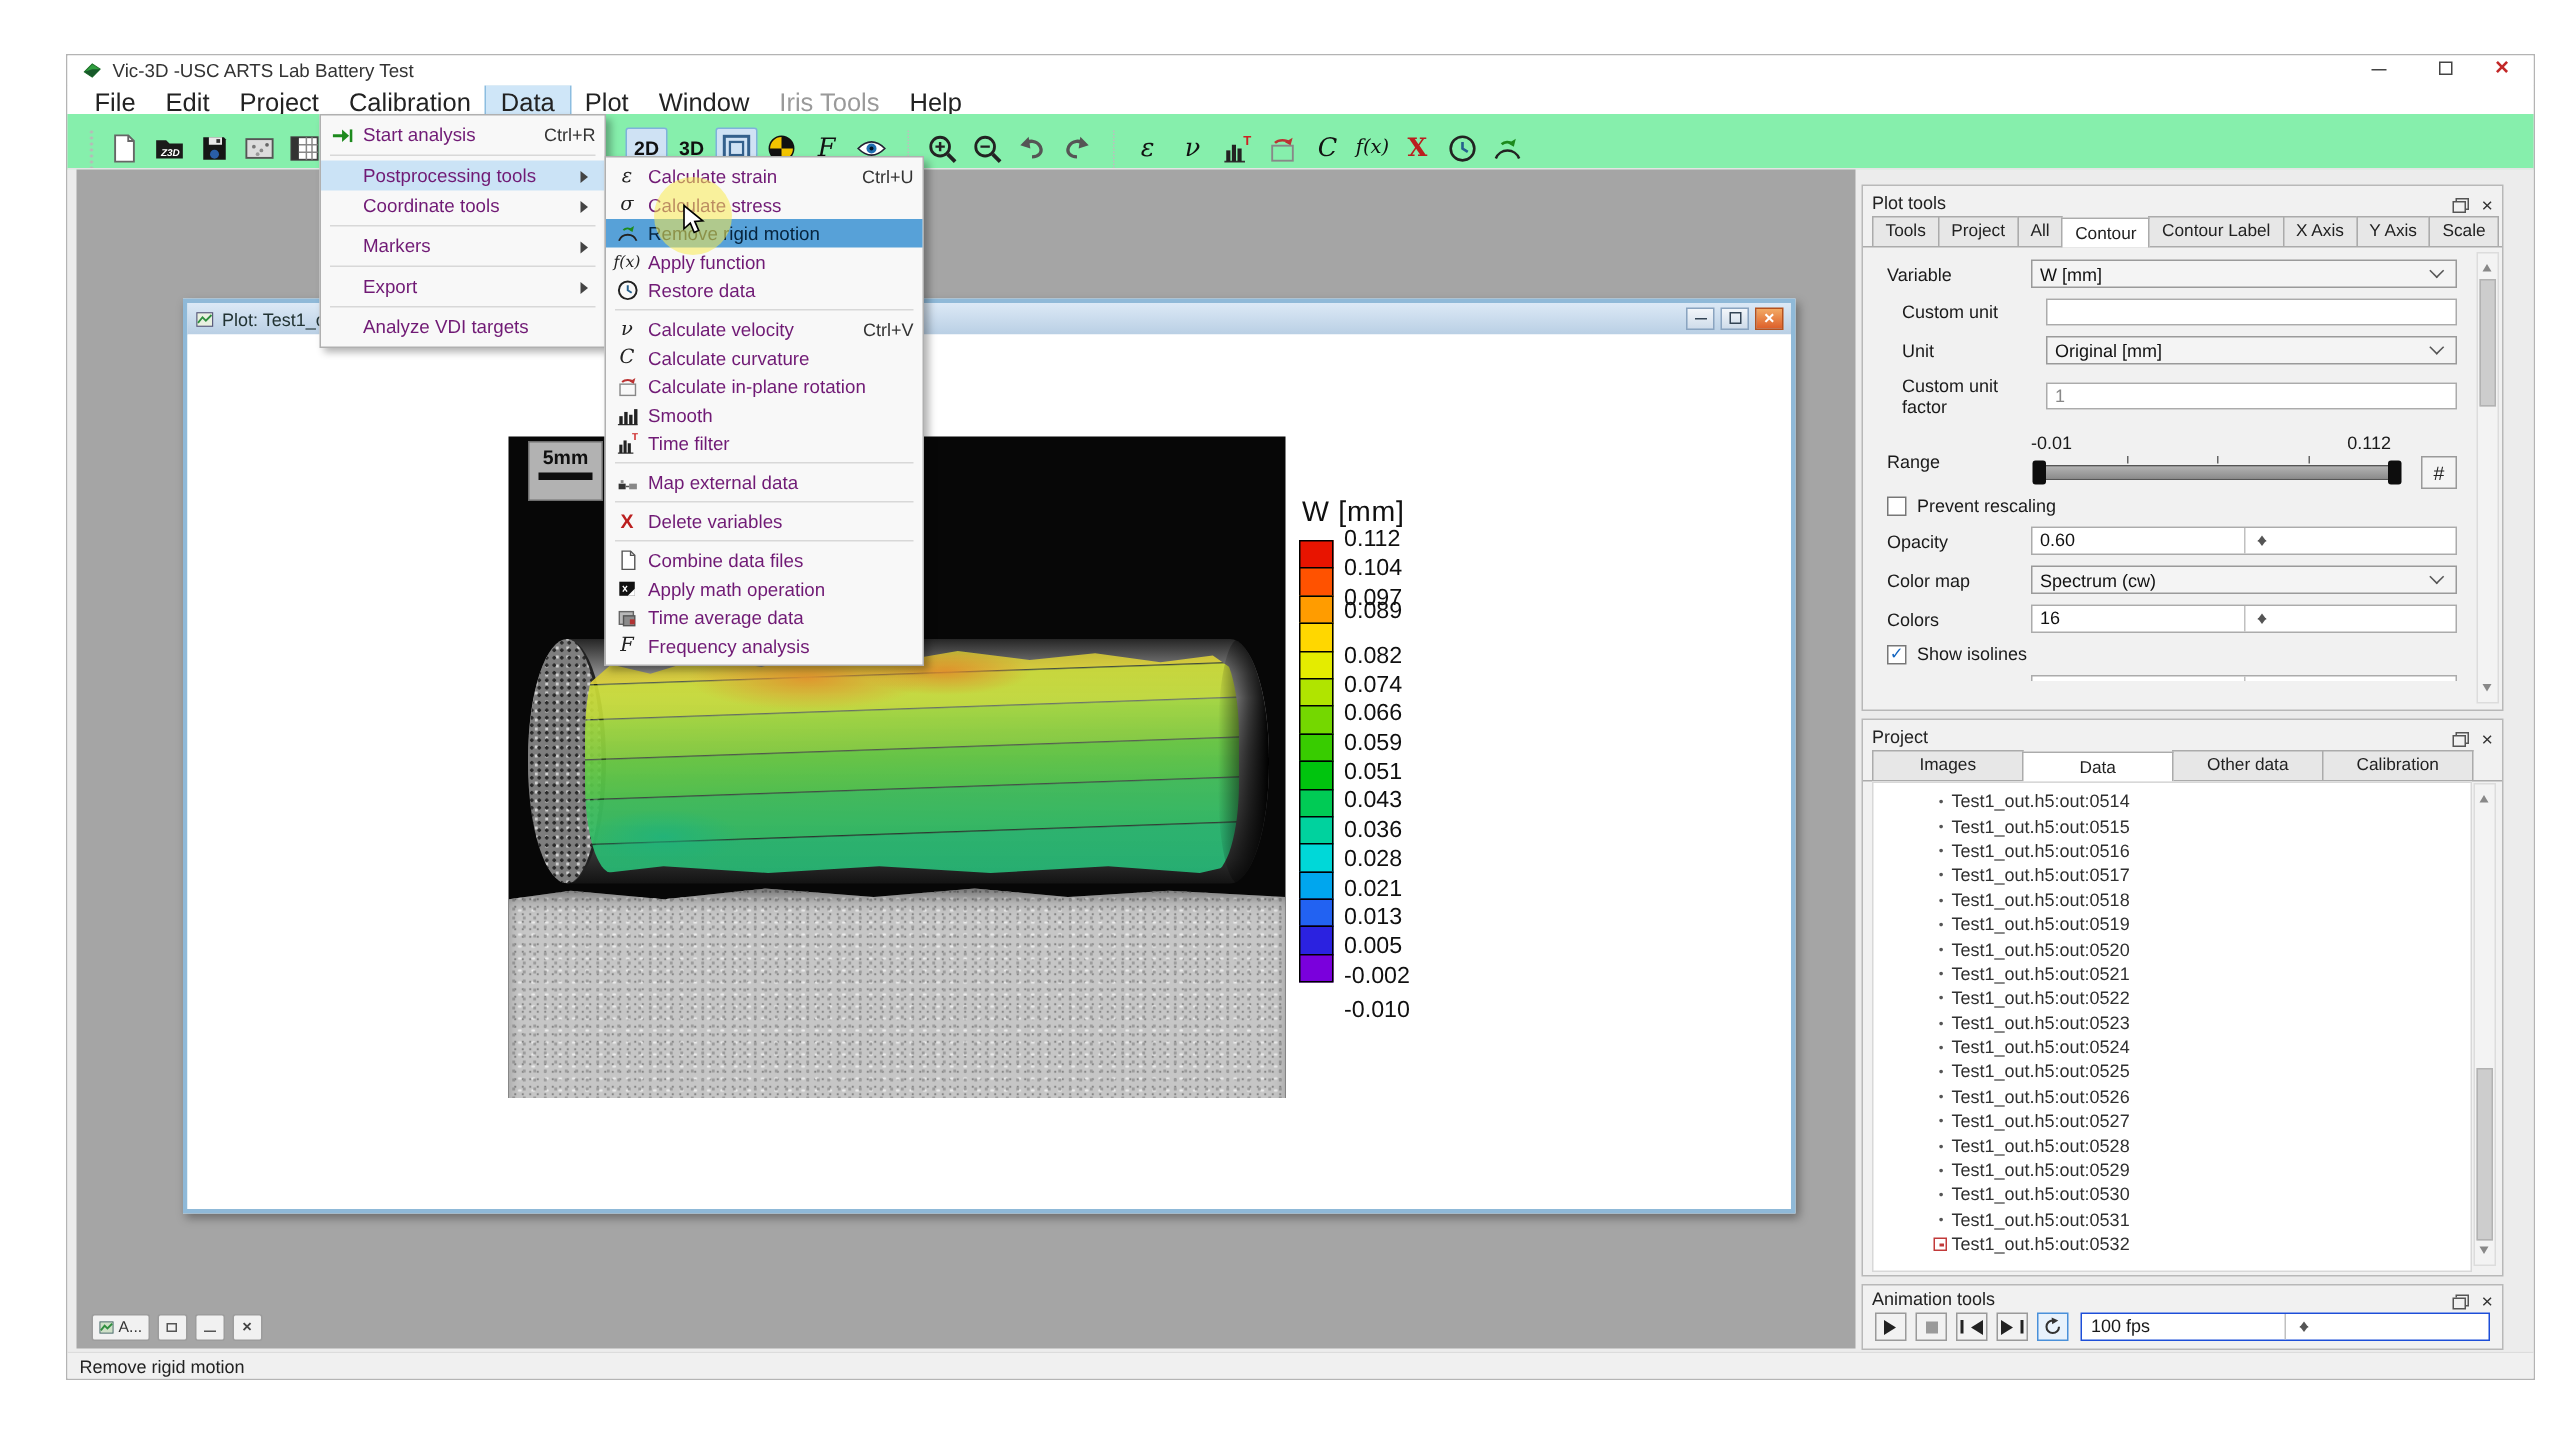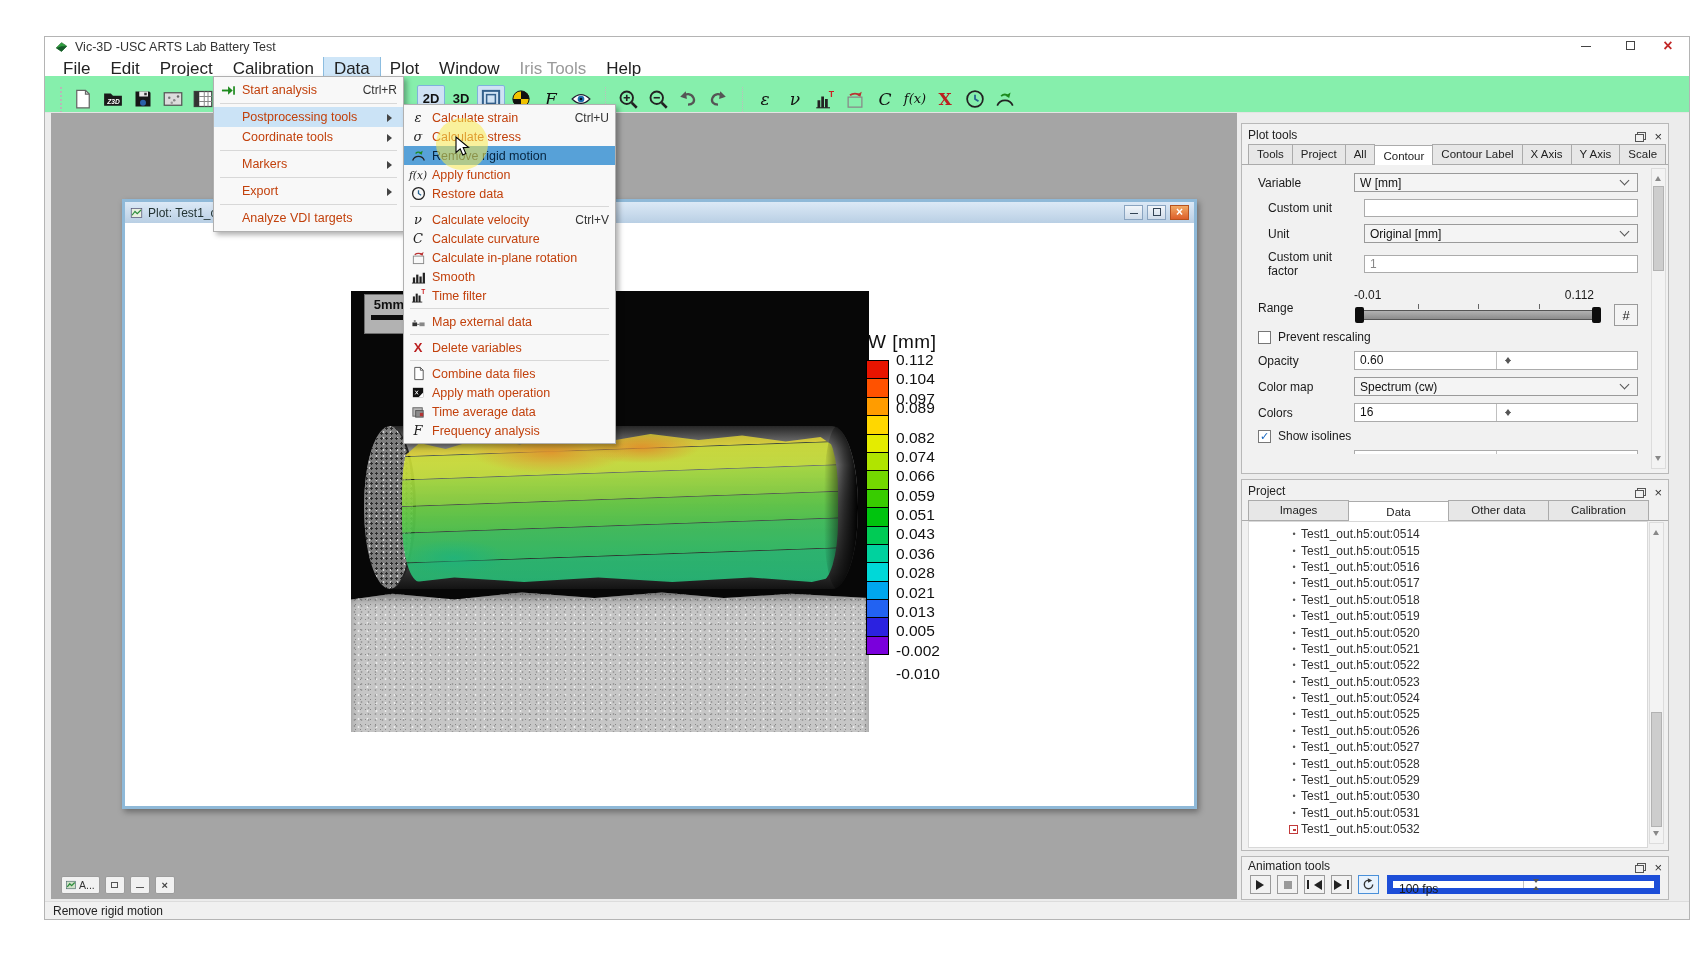--- a/index.html
+++ b/index.html
@@ -43,21 +43,21 @@
   .pw-title { height:21px; background:linear-gradient(#dce9f6,#b9cfe4); display:flex; align-items:center; padding:0 5px; }
   .pw-title svg.pwicon { width:13px; height:12px; margin-right:5px; }
   .pw-ttl { font-size:12px; color:#233; flex:1; white-space:nowrap; overflow:hidden; }
   .pw-btn { width:19px; height:15px; margin-left:4px; border:1px solid #8aa4c0; background:linear-gradient(#f2f6fa,#cfdcea); text-align:center; line-height:12px; font-size:11px; color:#345; }
   .pw-btn.min i { display:inline-block; width:8px; border-bottom:1.5px solid #345; margin-bottom:2px; }
   .pw-btn.max i { display:inline-block; width:8px; height:8px; border:1.3px solid #345; margin-top:2px; }
   .pw-btn.close { background:linear-gradient(#f2a964,#dd5f2a); border-color:#b5521f; color:#fff; font-weight:bold; font-size:12px; line-height:13px; }
   .pw-content { position:relative; width:100%; height:583px; background:#fff; }
 
   
-  .photo { position:absolute; left:214px; top:68px; width:518px; height:441px; background:#070707; overflow:hidden;margin-left:12px; }
+  .photo { position:absolute; left:214px; top:68px; width:518px; height:441px; background:#070707; overflow:hidden; }
   .scalebox { position:absolute; left:13px; top:3px; width:50px; height:40px; background:#b2b2b2; border:1px solid #6e6e6e; text-align:center; }
   .scalebox span { font-size:13px; font-weight:bold; color:#101010; line-height:20px; }
   .scalebox i.bar { display:block; width:36px; height:5px; background:#0d0d0d; margin:0 auto; }
   .battery { position:absolute; left:13px; top:135px; width:494px; height:163px; border-radius:26px / 80px;
     background:linear-gradient(180deg,#262626 0%,#8a8a8a 14%,#b2b2b2 24%,#7c7c7c 46%,#565656 70%,#2e2e2e 90%,#131313 100%); overflow:hidden; }
   .cap { position:absolute; left:0; top:0; width:52px; height:100%; border-radius:50%; background-color:#7e7e7e;
     background-image:radial-gradient(#2a2a2a 1px, transparent 1.2px),radial-gradient(#cfcfcf 1px, transparent 1.2px);
     background-size:5px 5px,7px 6px; background-position:0 0,2px 3px; border-right:3px solid #222; }
   .endcap { position:absolute; right:0; top:0; width:34px; height:100%; border-radius:40%; background:linear-gradient(90deg,rgba(0,0,0,0) 0%,rgba(0,0,0,.65) 60%,#000 100%); }
   .overlay { position:absolute; left:38px; right:20px; top:5px; bottom:7px; border-radius:18px/60px; opacity:.92;
@@ -151,38 +151,38 @@
 
   
   .anim-row { display:flex; align-items:center; padding:2px 8px 4px 8px; }
   .abtn { width:21px; height:19px; border:1px solid #9a9a9a; background:#f2f2f2; margin-right:6px; display:flex; align-items:center; justify-content:center; }
   .abtn .tri { width:0; height:0; border:5px solid transparent; }
   .abtn .tri.r { border-left:8px solid #222; margin-left:3px; }
   .abtn .tri.l { border-right:8px solid #222; margin-right:0; }
   .abtn .sq { width:8px; height:8px; background:#9a9a9a; }
   .abtn .bar { width:2px; height:9px; background:#222; }
   .abtn.loop { border:1px solid #4a90d9; background:#e8f2fc; }
-  .fpsbox { flex:1; height:19px; background:#fff; border:6px solid #1d4ed8; display:flex; margin-left:2px; }
+  .fpsbox { flex:1; height:19px; background:#fff; border:1px solid #1d4ed8; display:flex; margin-left:2px; }
   .fpsbox > span { flex:1; padding-left:6px; font-size:12px; line-height:17px; }
 
   
   .statusbar { height:18px; background:#f0f0f0; border-top:1px solid #dcdcdc; display:flex; align-items:center; padding-left:8px; font-size:12px; color:#222; flex:0 0 auto; }
 
   
   .menu { position:absolute; background:#f8f8f8; border:1px solid #b0b0b0; box-shadow:3px 3px 5px rgba(0,0,0,.3); z-index:80; padding:3px 0; }
   #dataMenu { left:213px; top:76px; width:191px; }
   #ppMenu { left:403px; top:104px; width:213px; }
   .mi { display:flex; align-items:center; height:20px; padding-right:6px; }
   #ppMenu .mi { height:19px; }
   .mi-icon { width:28px; display:flex; justify-content:center; align-items:center; flex:0 0 auto; }
   .mi-icon svg { width:15px; height:15px; }
   .mg { font-family:"DejaVu Serif","Liberation Serif",serif; font-style:italic; font-size:13px; color:#222; }
   .mg.mgs { font-size:10.5px; }
   .mgx { color:#bb1f1f; font-weight:bold; font-size:13px; font-style:normal; }
-  .mi-label { flex:1; font-size:12.5px; color:#c2410c; white-space:nowrap; }
+  .mi-label { flex:1; font-size:12.5px; color:#701a75; white-space:nowrap; }
   .mi-short { font-size:12px; color:#333; margin-left:8px; }
   .mi-arrow { width:10px; margin-left:4px; }
   .mi-arrow::after { content:""; display:inline-block; border:4px solid transparent; border-left:5px solid #444; margin-bottom:-1px; }
   .menu-sep { border-top:1px solid #d8d8d8; margin:3px 6px; }
   .mi.hover { background:#cbe3f6; }
   .mi.selected { background:#57a1d8; }
   .mi.selected .mi-label { color:#06243e; }
 
   
   .cursor-halo { position:absolute; left:436px; top:118px; width:52px; height:52px; border-radius:50%; background:rgba(250,235,80,.55); z-index:95; }

